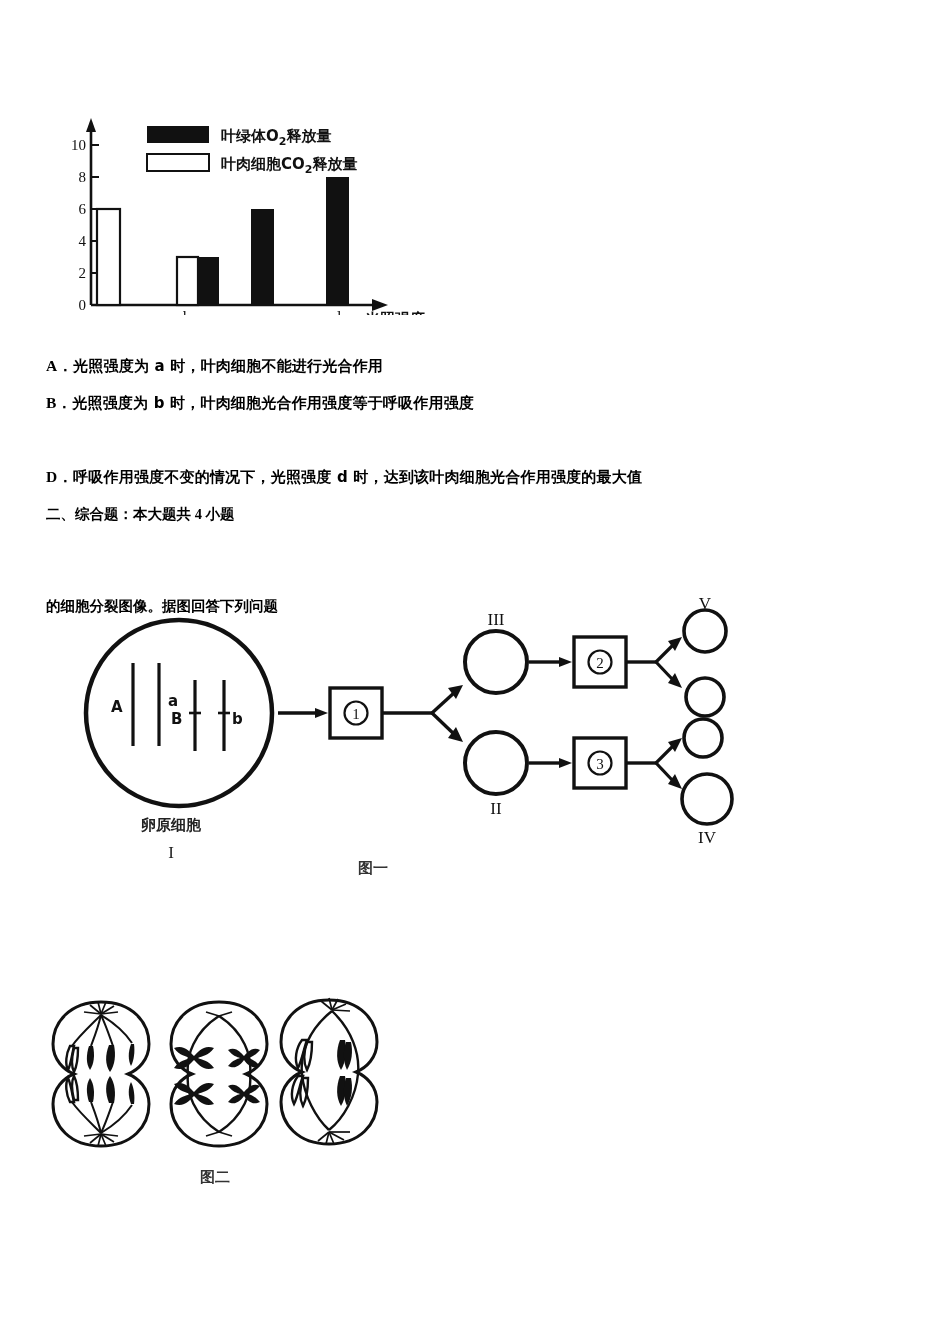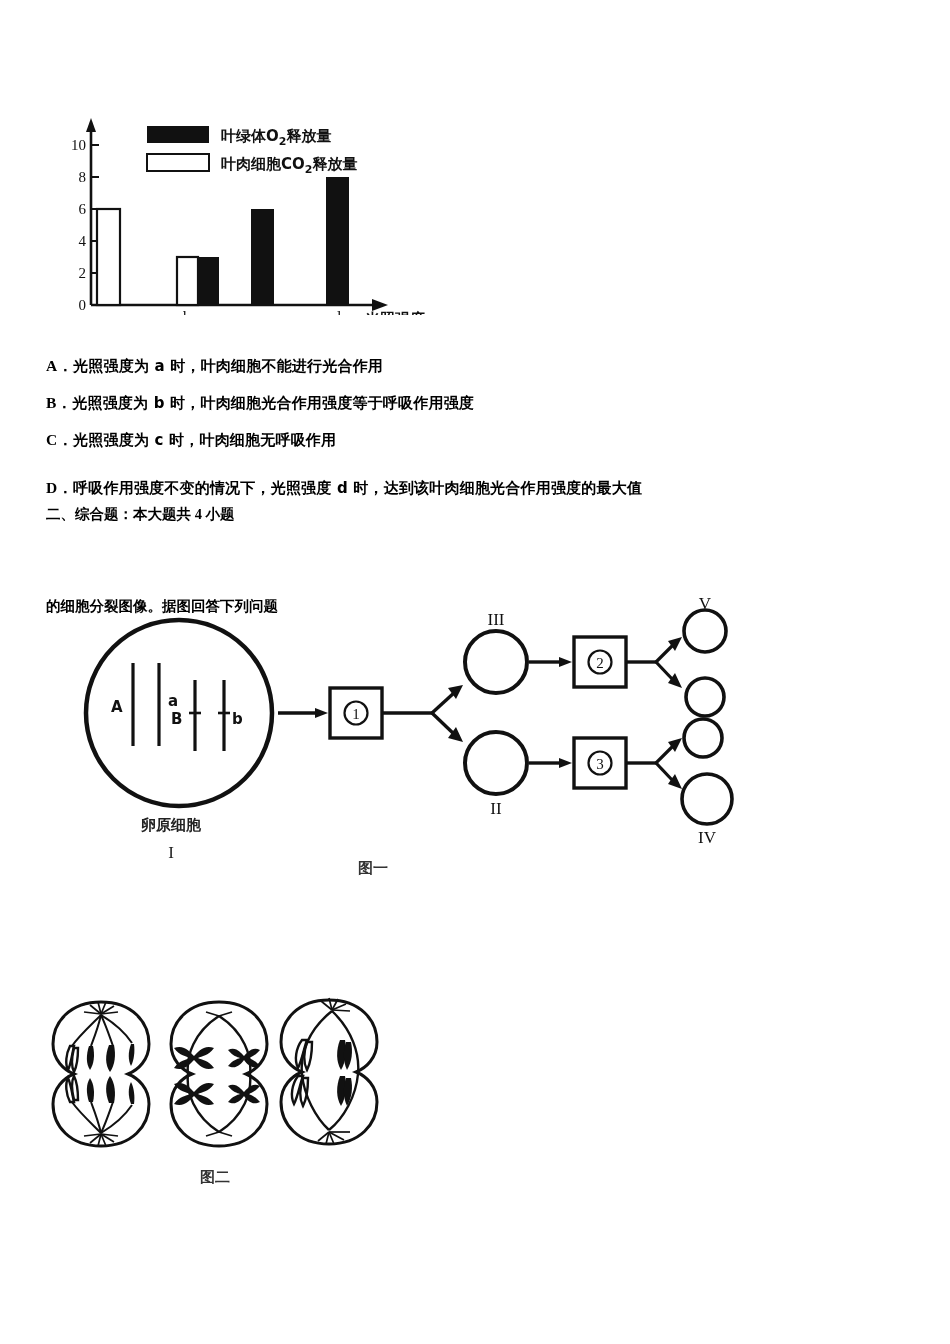--- a/index.html
+++ b/index.html
@@ -99,24 +99,21 @@
       </text>
     </svg>
   </div>
 
   <div class="opt" style="top:356px">
     <span class="lbl">A．</span><span class="cn">光照强度为 a 时，叶肉细胞不能进行光合作用</span>
   </div>
   <div class="opt" style="top:393px">
     <span class="lbl">B．</span><span class="cn">光照强度为 b 时，叶肉细胞光合作用强度等于呼吸作用强度</span>
   </div>
-  <div class="opt" style="top:430px">
-    <span class="lbl">C．</span><span class="cn">光照强度为 c 时，叶肉细胞无呼吸作用</span>
-  </div>
-  <div class="opt" style="top:478px">
+  <div class="opt" style="top:467px">
     <span class="lbl">D．</span><span class="cn">呼吸作用强度不变的情况下，光照强度 d 时，达到该叶肉细胞光合作用强度的最大值</span>
   </div>
 
   <div class="sechead" style="top:505px">二、综合题：本大题共 4 小题</div>
 
   <div class="qline" style="top:597px">的细胞分裂图像。据图回答下列问题</div>
 
   <div class="d1">
     <svg width="700" height="300" viewBox="0 0 700 300">
 

